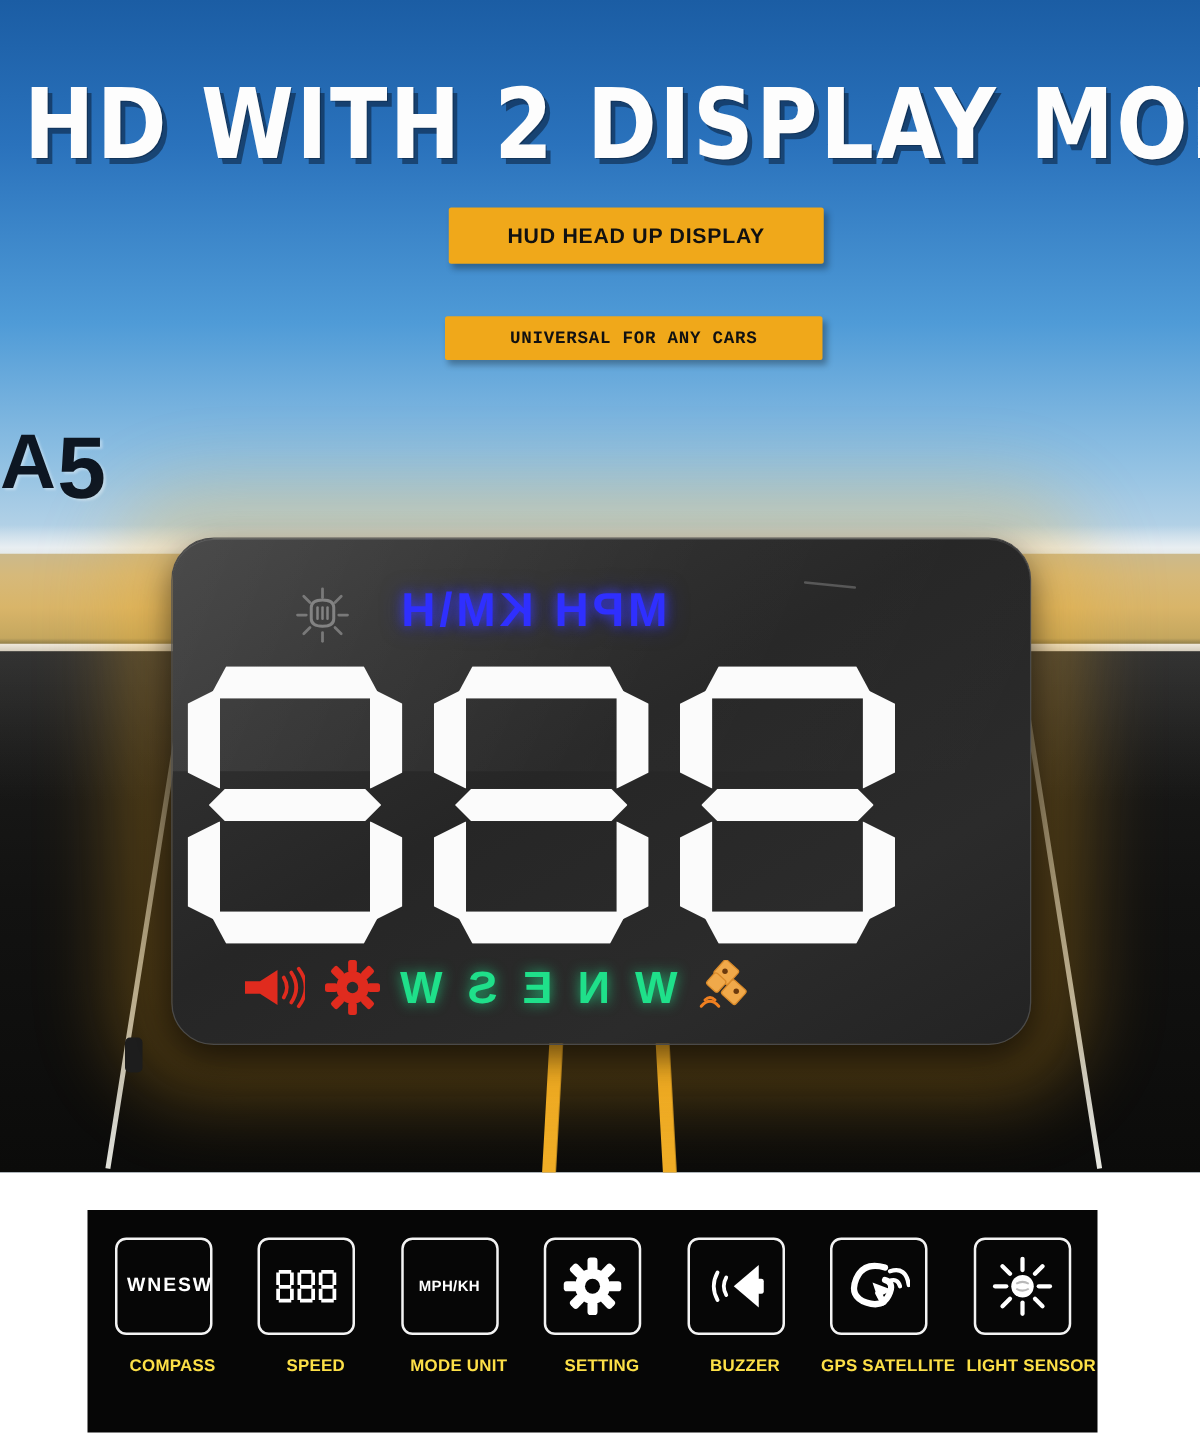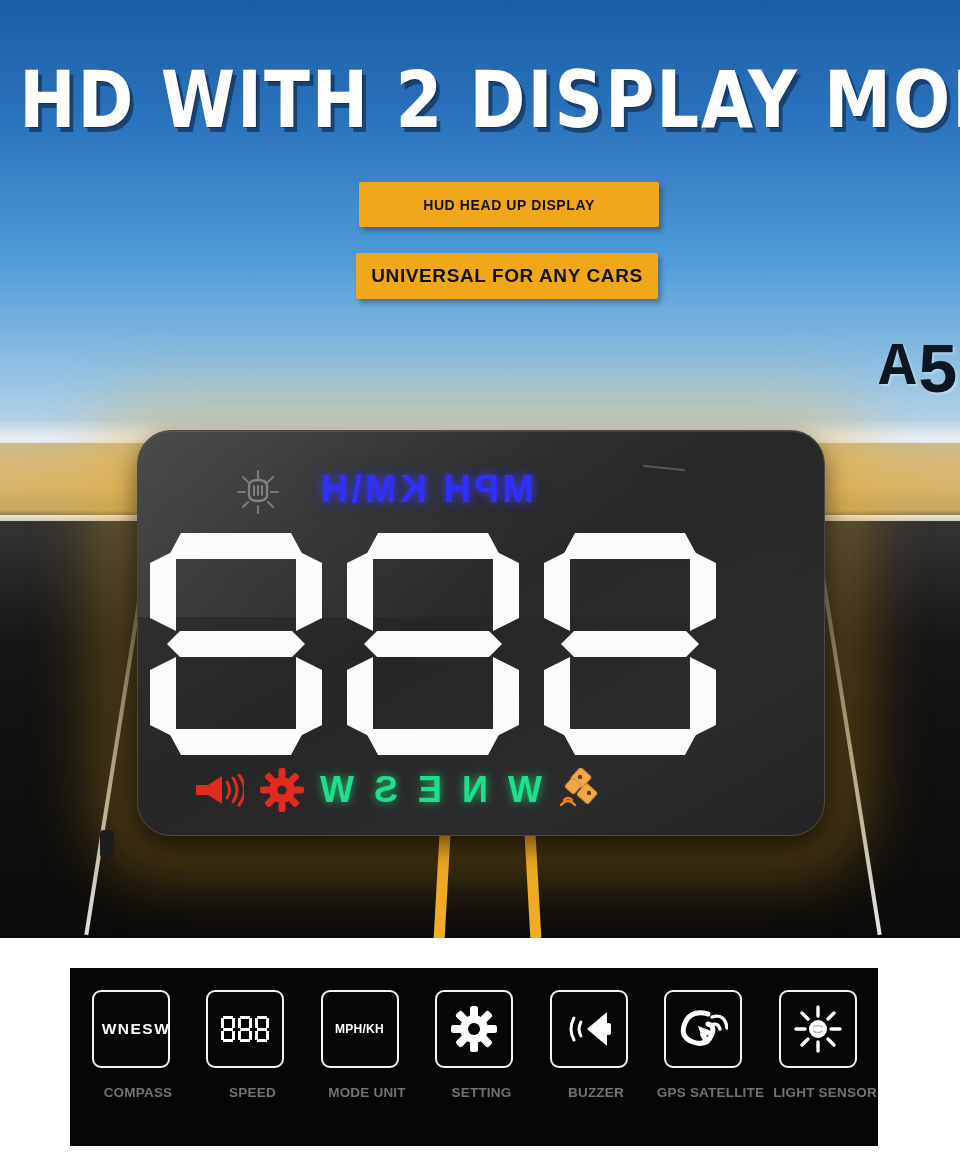--- a/index.html
+++ b/index.html
@@ -54,26 +54,26 @@
     text-shadow:4px 5px 0 rgba(10,30,55,.55), 1px 1px 0 rgba(10,30,55,.4);
     white-space:nowrap;
   }
   .badge{
     position:absolute; background:#f0a81a; color:#111; font-weight:bold;
     letter-spacing:.6px; text-align:center; border-radius:2px;
     box-shadow:3px 4px 5px rgba(0,0,0,.30);
     font-family:"Liberation Sans", sans-serif;
     display:flex; align-items:center; justify-content:center;
   }
-  #badge1{ left:359px; top:182px; width:300px; height:45px; font-size:14px; }
-  #badge2{ left:356px; top:253px; width:302px; height:46px; font-size:19px; }
+  #badge1{ left:359px; top:166px; width:300px; height:45px; font-size:17px; }
+  #badge2{ left:356px; top:253px; width:302px; height:35px; font-size:14px;font-family:Liberation Mono, monospace; }
 
   #model{
-    position:absolute; left:0; top:326px; width:960px; text-align:right;
-    font-family:Liberation Mono, monospace;
+    position:absolute; left:0; top:326px; width:960px; text-align:left;
+    font-family:Liberation Sans, sans-serif;
     font-size:62px; font-weight:bold; color:#0d1622; letter-spacing:1px;
     text-shadow:2px 2px 2px rgba(255,255,255,.35);
   }
   #model .five{ font-size:70px; display:inline-block; transform:translateY(8px); }
 
   
   #device-glow{
     position:absolute; left:120px; top:420px; width:720px; height:430px;
     border-radius:40px; background:rgba(240,170,30,.22);
     box-shadow:0 0 55px 28px rgba(240,170,30,.30);
@@ -133,21 +133,21 @@
     background:#060606;
   }
   #tiles{ position:absolute; left:0; top:22px; width:100%; display:flex;
     justify-content:space-between; padding:0 14px; }
   .tile{ width:93px; display:flex; flex-direction:column; align-items:center; }
   .tile .box{
     width:78px; height:78px; border:2px solid #f3f3f3; border-radius:9px;
     display:flex; align-items:center; justify-content:center; color:#fff;
   }
   .tile .cap{
-    margin-top:17px; color:#737373; font-size:13.5px; font-weight:bold;
+    margin-top:17px; color:#fde047; font-size:13.5px; font-weight:bold;
     letter-spacing:.2px; white-space:nowrap;
     font-family:"Liberation Sans", sans-serif;
     margin-left:15px;
   }
   .wnesw{ font-size:15.5px; font-weight:bold; letter-spacing:1.5px; color:#fff;margin-left:11px; }
   .mphkh{ font-size:12px; font-weight:bold; letter-spacing:.3px; color:#fff; }
   
   .mini{ display:flex; gap:3px; }
   .mini .d{ position:relative; width:14px; height:26px; }
   .mini .s{ position:absolute; background:#fff; }

